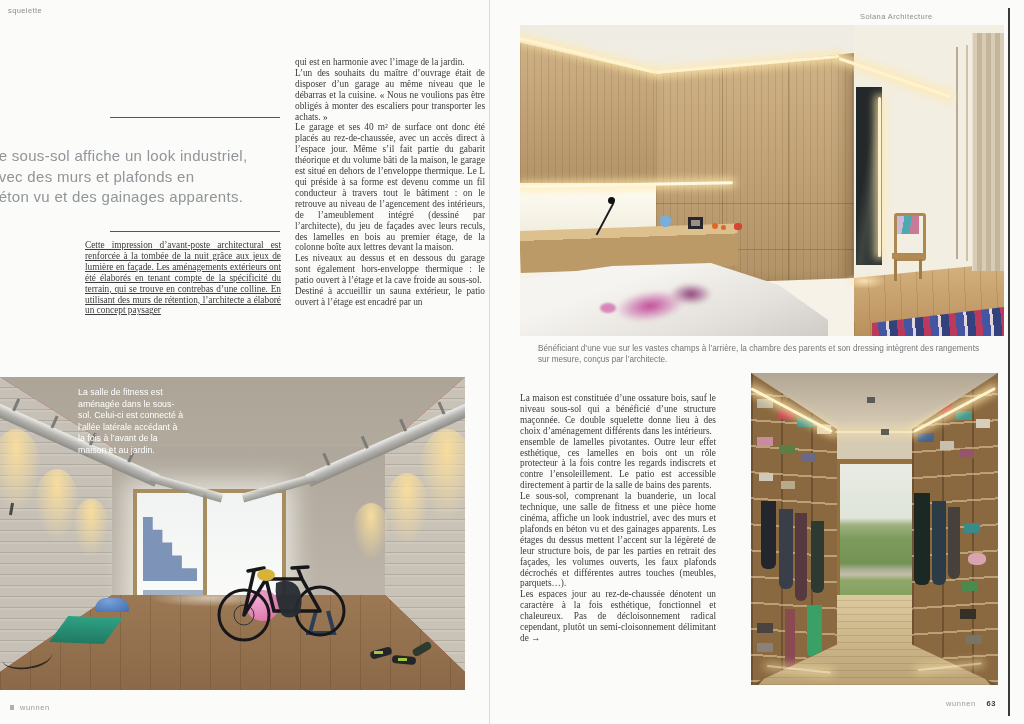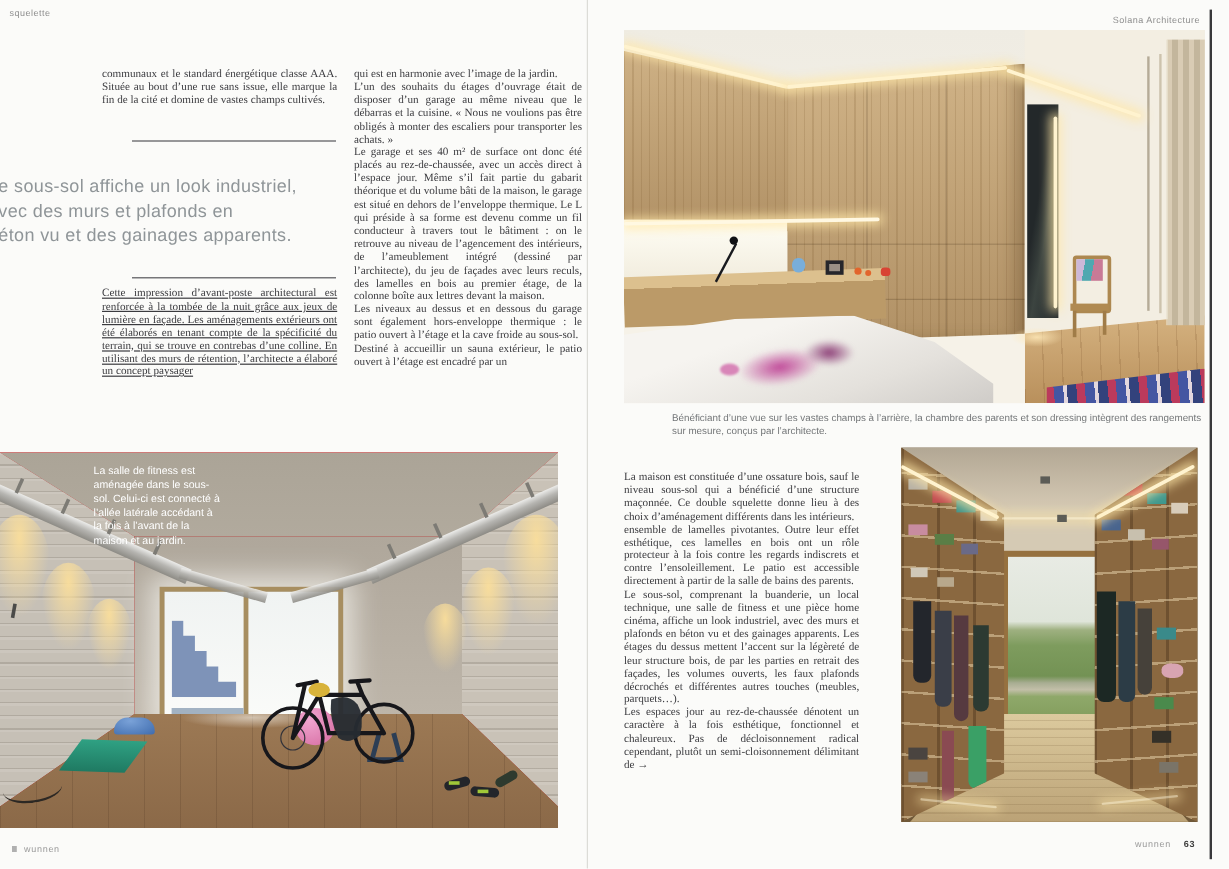--- a/index.html
+++ b/index.html
@@ -37,34 +37,33 @@
   .page-edge{position:absolute;left:1008px;top:8px;width:2px;height:708px;background:#39393b;}
 </style>
 </head>
 <body>
 
 <div class="spread">
 
   <div class="microhead" style="left:8px;top:6px;">squelette</div>
 
   <div class="abs serif" style="left:85px;top:57px;width:196px;height:290px;">
-    <p>communaux et le standard énergétique classe AAA. Située au bout d’une rue sans issue, elle marque la fin de la cité et domine de vastes champs cultivés.</p>
     <div class="rule" style="top:60px;"></div>
     <div class="quote">
       <div>Le sous-sol affiche un look industriel,</div>
       <div>avec des murs et plafonds en</div>
       <div>béton vu et des gainages apparents.</div>
     </div>
     <div class="rule" style="top:174px;"></div>
     <p class="abs" style="top:183px;width:196px;text-decoration:underline;">Cette impression d’avant-poste architectural est renforcée à la tombée de la nuit grâce aux jeux de lumière en façade. Les aménagements extérieurs ont été élaborés en tenant compte de la spécificité du terrain, qui se trouve en contrebas d’une colline. En utilisant des murs de rétention, l’architecte a élaboré un concept paysager</p>
   </div>
 
   <div class="abs serif" style="left:295px;top:57px;width:190px;">
     <p>qui est en harmonie avec l’image de la jardin.</p>
-    <p>L’un des souhaits du étages d’ouvrage était de disposer d’un garage au même niveau que le débarras et la cuisine. « Nous ne voulions pas être obligés à monter des escaliers pour transporter les achats. »</p>
+    <p>L’un des souhaits du maître d’ouvrage était de disposer d’un garage au même niveau que le débarras et la cuisine. « Nous ne voulions pas être obligés à monter des escaliers pour transporter les achats. »</p>
     <p>Le garage et ses 40 m² de surface ont donc été placés au rez-de-chaussée, avec un accès direct à l’espace jour. Même s’il fait partie du gabarit théorique et du volume bâti de la maison, le garage est situé en dehors de l’enveloppe thermique. Le L qui préside à sa forme est devenu comme un fil conducteur à travers tout le bâtiment : on le retrouve au niveau de l’agencement des intérieurs, de l’ameublement intégré (dessiné par l’architecte), du jeu de façades avec leurs reculs, des lamelles en bois au premier étage, de la colonne boîte aux lettres devant la maison.</p>
     <p>Les niveaux au dessus et en dessous du garage sont également hors-enveloppe thermique : le patio ouvert à l’étage et la cave froide au sous-sol.</p>
     <p>Destiné à accueillir un sauna extérieur, le patio ouvert à l’étage est encadré par un</p>
   </div>
 
   <div class="photo" style="left:0;top:377px;width:465px;height:313px;background:#b91c1c;">
     <div class="abs" style="inset:0;background:linear-gradient(180deg,#aba497,#c6beb2);clip-path:polygon(0 0,465px 0,385px 70px,112px 70px);"></div>
     <div class="abs" style="left:112px;top:70px;width:273px;height:148px;background:linear-gradient(180deg,#afa79b,#bdb5a9);"></div>
     <div class="wall" style="clip-path:polygon(0 0,112px 70px,112px 218px,0 295px);"></div>
     <div class="wall" style="clip-path:polygon(465px 0,385px 70px,385px 218px,465px 295px);background-color:#c9c2b7;"></div>
@@ -120,21 +119,21 @@
     <i class="sh" style="left:398px;top:281px;width:9px;height:3px;background:#a0c838;"></i>
     <i class="sh" style="left:412px;top:268px;width:20px;height:8px;border-radius:4px;background:#2e3a2e;transform:rotate(-30deg);"></i>
     <i class="sh" style="left:2px;top:268px;width:50px;height:22px;border-bottom:2.5px solid #2c2824;border-radius:50%;transform:rotate(-8deg);"></i>
     <i class="sh" style="left:10px;top:126px;width:3px;height:12px;background:#4a4a48;transform:rotate(10deg);"></i>
     <div class="fit-cap">La salle de fitness est aménagée dans le sous-sol. Celui-ci est connecté à l’allée latérale accédant à la fois à l’avant de la maison et au jardin.</div>
   </div>
 
   <div class="footer" style="left:20px;top:703px;">wunnen</div>
   <div class="abs" style="left:10px;top:705px;width:4px;height:5px;background:#b0b0b0;"></div>
 
-  <div class="microhead" style="left:860px;top:12px;width:140px;text-align:right;">Solana Architecture</div>
+  <div class="microhead" style="left:860px;top:12px;width:140px;text-align:left;">Solana Architecture</div>
 
   <div class="photo" style="left:520px;top:25px;width:484px;height:311px;background:linear-gradient(180deg,#efece3,#f6f2e8 60%);">
     <div class="abs" style="left:334px;top:0;width:150px;height:260px;background:#f3eee2;"></div>
     <div class="abs" style="left:334px;top:228px;width:150px;height:83px;background:linear-gradient(180deg,#d8b684,#b9905c);clip-path:polygon(0 30%,100% 12%,100% 100%,0 100%);">
       <div class="abs" style="inset:0;background:repeating-linear-gradient(88deg,rgba(120,80,40,.2) 0 1px,transparent 1px 16px);"></div>
     </div>
     <div class="abs" style="left:336px;top:62px;width:26px;height:178px;background:linear-gradient(100deg,#23282a 0 40%,#3c4440 60%,#20262a);"></div>
     <div class="abs" style="left:452px;top:8px;width:32px;height:238px;border-left:1px solid #e8e0cc;background:repeating-linear-gradient(90deg,#d9ccb4 0 4px,#c3b69c 4px 9px);"></div>
     <div class="abs" style="left:436px;top:22px;width:2px;height:212px;background:#b5ab97;"></div>
     <div class="abs" style="left:446px;top:20px;width:2px;height:216px;background:#cdc3ad;"></div>
@@ -174,21 +173,21 @@
     <i class="sh" style="left:201px;top:200px;width:5px;height:5px;border-radius:50%;background:#e2652c;"></i>
     <i class="sh" style="left:214px;top:198px;width:8px;height:7px;border-radius:40%;background:#d84434;"></i>
 
     <div class="abs" style="left:0;top:238px;width:308px;height:73px;clip-path:polygon(0 22%,30% 4%,62% 0,84% 30%,100% 78%,100% 100%,0 100%);background:linear-gradient(160deg,#f6f4f0 30%,#e4e1dc 70%,#cfccc8);">
       <div class="abs" style="left:95px;top:28px;width:70px;height:30px;border-radius:50%;background:radial-gradient(closest-side,#c04898,rgba(192,72,152,0));filter:blur(2px);transform:rotate(-8deg);"></div>
       <div class="abs" style="left:150px;top:20px;width:42px;height:22px;border-radius:50%;background:radial-gradient(closest-side,#8a3a74,rgba(138,58,116,0));filter:blur(2px);"></div>
       <div class="abs" style="left:80px;top:40px;width:16px;height:10px;border-radius:50%;background:#d886b8;filter:blur(1px);"></div>
     </div>
   </div>
 
-  <div class="abs caption" style="left:560px;top:343px;width:452px;">Bénéficiant d’une vue sur les vastes champs à l’arrière, la chambre des parents et son dressing intègrent des rangements sur mesure, conçus par l’architecte.</div>
+  <div class="abs caption" style="left:538px;top:343px;width:452px;">Bénéficiant d’une vue sur les vastes champs à l’arrière, la chambre des parents et son dressing intègrent des rangements sur mesure, conçus par l’architecte.</div>
 
   <div class="abs serif" style="left:520px;top:393px;width:196px;">
     <p>La maison est constituée d’une ossature bois, sauf le niveau sous-sol qui a bénéficié d’une structure maçonnée. Ce double squelette donne lieu à des choix d’aménagement différents dans les intérieurs.</p>
     <p>ensemble de lamelles pivotantes. Outre leur effet esthétique, ces lamelles en bois ont un rôle protecteur à la fois contre les regards indiscrets et contre l’ensoleillement. Le patio est accessible directement à partir de la salle de bains des parents.</p>
     <p>Le sous-sol, comprenant la buanderie, un local technique, une salle de fitness et une pièce home cinéma, affiche un look industriel, avec des murs et plafonds en béton vu et des gainages apparents. Les étages du dessus mettent l’accent sur la légèreté de leur structure bois, de par les parties en retrait des façades, les volumes ouverts, les faux plafonds décrochés et différentes autres touches (meubles, parquets…).</p>
     <p>Les espaces jour au rez-de-chaussée dénotent un caractère à la fois esthétique, fonctionnel et chaleureux. Pas de décloisonnement radical cependant, plutôt un semi-cloisonnement délimitant de →</p>
   </div>
 
   <div class="photo" style="left:751px;top:373px;width:247px;height:312px;background:#6f5838;">
     <div class="abs" style="left:0;top:0;width:247px;height:64px;clip-path:polygon(0 0,100% 0,66% 100%,34% 100%);background:linear-gradient(180deg,#b2a794,#ded2bc);"></div>

